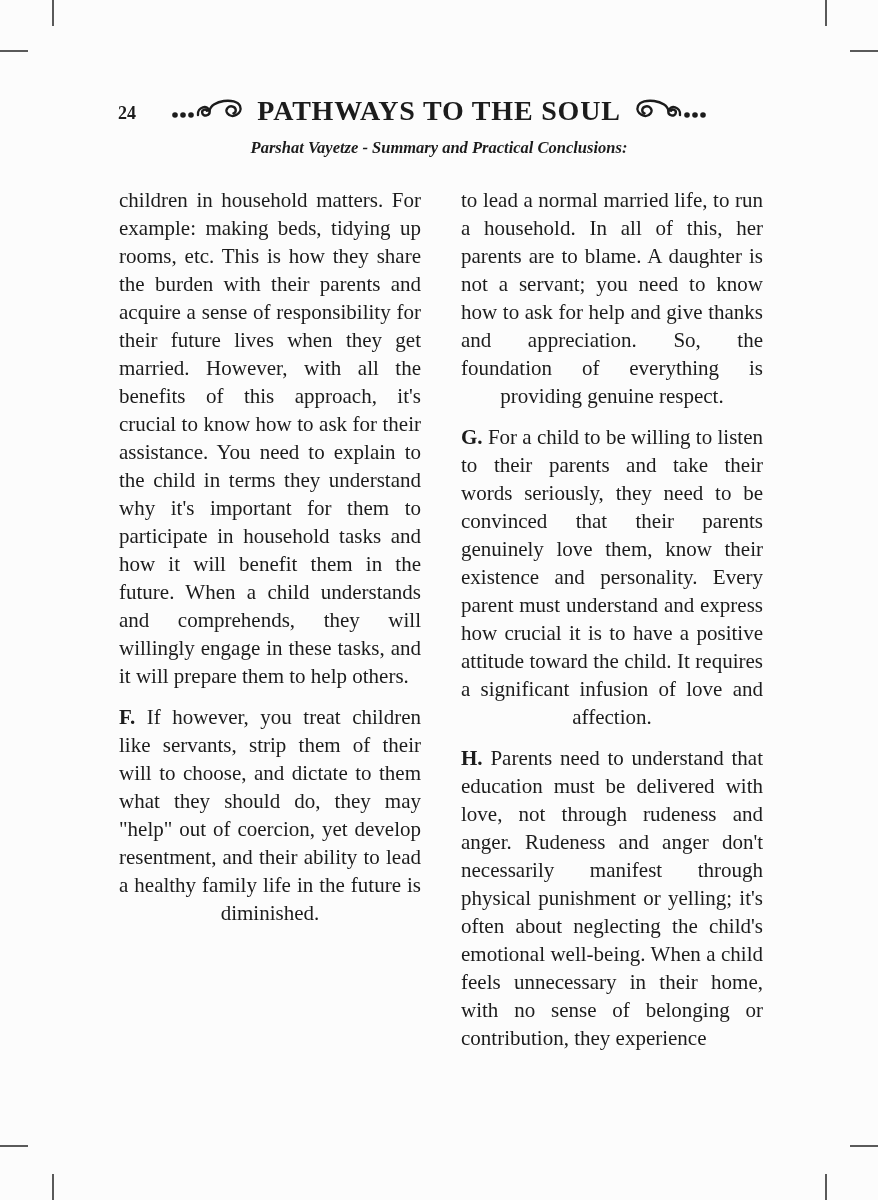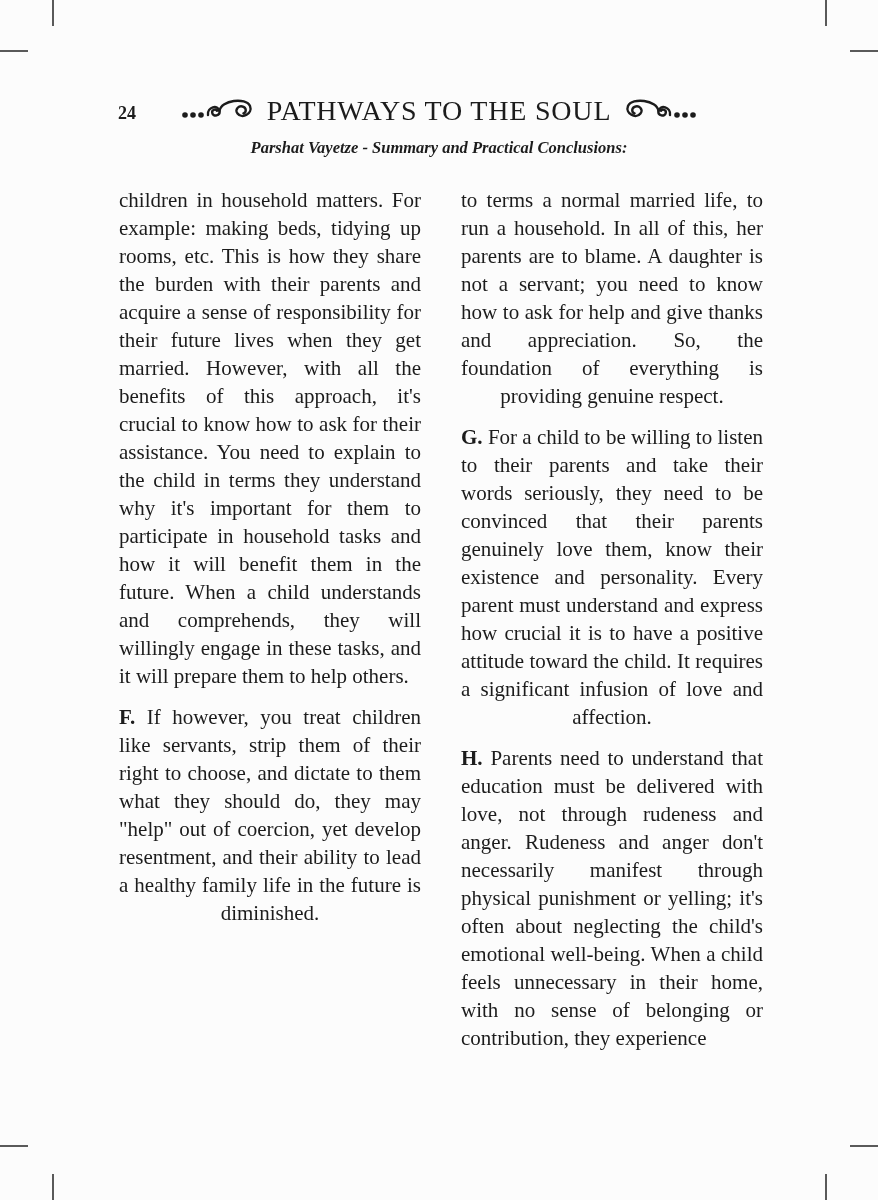--- a/index.html
+++ b/index.html
@@ -30,21 +30,21 @@
   
   .page-number {
     position: absolute; left: 118px; top: 103px;
     font-size: 18px; font-weight: 700;
   }
   .title-row {
     position: absolute; top: 95px; left: 0; width: 100%;
     display: flex; justify-content: center; align-items: center; gap: 5px;
   }
   .title {
-    font-size: 28px; font-weight: 400; letter-spacing: 0.8px;
+    font-size: 28px; font-weight: 700; letter-spacing: 0.8px;
     white-space: nowrap;
   }
   .ornament { color: #1c1c1c; }
   .ornament svg { display: block; }
   .ornament.flip svg { transform: scaleX(-1); }
   .subtitle {
     position: absolute; top: 138px; left: 0; width: 100%;
     text-align: center; font-size: 16.5px; font-weight: 700; font-style: italic;
   }
 
@@ -99,23 +99,23 @@
       </svg>
     </span>
   </div>
 
   <div class="subtitle">Parshat Vayetze - Summary and Practical Conclusions:</div>
 
   <div class="columns">
 
     <div class="col">
       <p><b class="lead"></b><span>children in household matters. For example: making beds, tidying up rooms, etc. This is how they share the burden with their parents and acquire a sense of responsibility for their future lives when they get married. However, with all the benefits of this approach, it's crucial to know how to ask for their assistance. You need to explain to the child in terms they understand why it's important for them to participate in household tasks and how it will benefit them in the future. When a child understands and comprehends, they will willingly engage in these tasks, and it will prepare them to help others.</span></p>
-      <p class="center-last"><b class="lead">F. </b><span>If however, you treat children like servants, strip them of their right to choose, and dictate to them what they should do, they may "help" out of coercion, yet develop resentment, and their ability to lead a healthy family life in the future is diminished.</span></p>
+      <p class="center-last"><b class="lead">F. </b><span>If however, you treat children like servants, strip them of their will to choose, and dictate to them what they should do, they may "help" out of coercion, yet develop resentment, and their ability to lead a healthy family life in the future is diminished.</span></p>
     </div>
 
     <div class="col">
-      <p class="center-last"><b class="lead"></b><span>to terms a normal married life, to run a household. In all of this, her parents are to blame. A daughter is not a servant; you need to know how to ask for help and give thanks and appreciation. So, the foundation of everything is providing genuine respect.</span></p>
+      <p class="center-last"><b class="lead"></b><span>to lead a normal married life, to run a household. In all of this, her parents are to blame. A daughter is not a servant; you need to know how to ask for help and give thanks and appreciation. So, the foundation of everything is providing genuine respect.</span></p>
       <p class="center-last"><b class="lead">G. </b><span>For a child to be willing to listen to their parents and take their words seriously, they need to be convinced that their parents genuinely love them, know their existence and personality. Every parent must understand and express how crucial it is to have a positive attitude toward the child. It requires a significant infusion of love and affection.</span></p>
       <p><b class="lead">H. </b><span>Parents need to understand that education must be delivered with love, not through rudeness and anger. Rudeness and anger don't necessarily manifest through physical punishment or yelling; it's often about neglecting the child's emotional well-being. When a child feels unnecessary in their home, with no sense of belonging or contribution, they experience</span></p>
     </div>
 
   </div>
 </div>
 
 </body></html>

